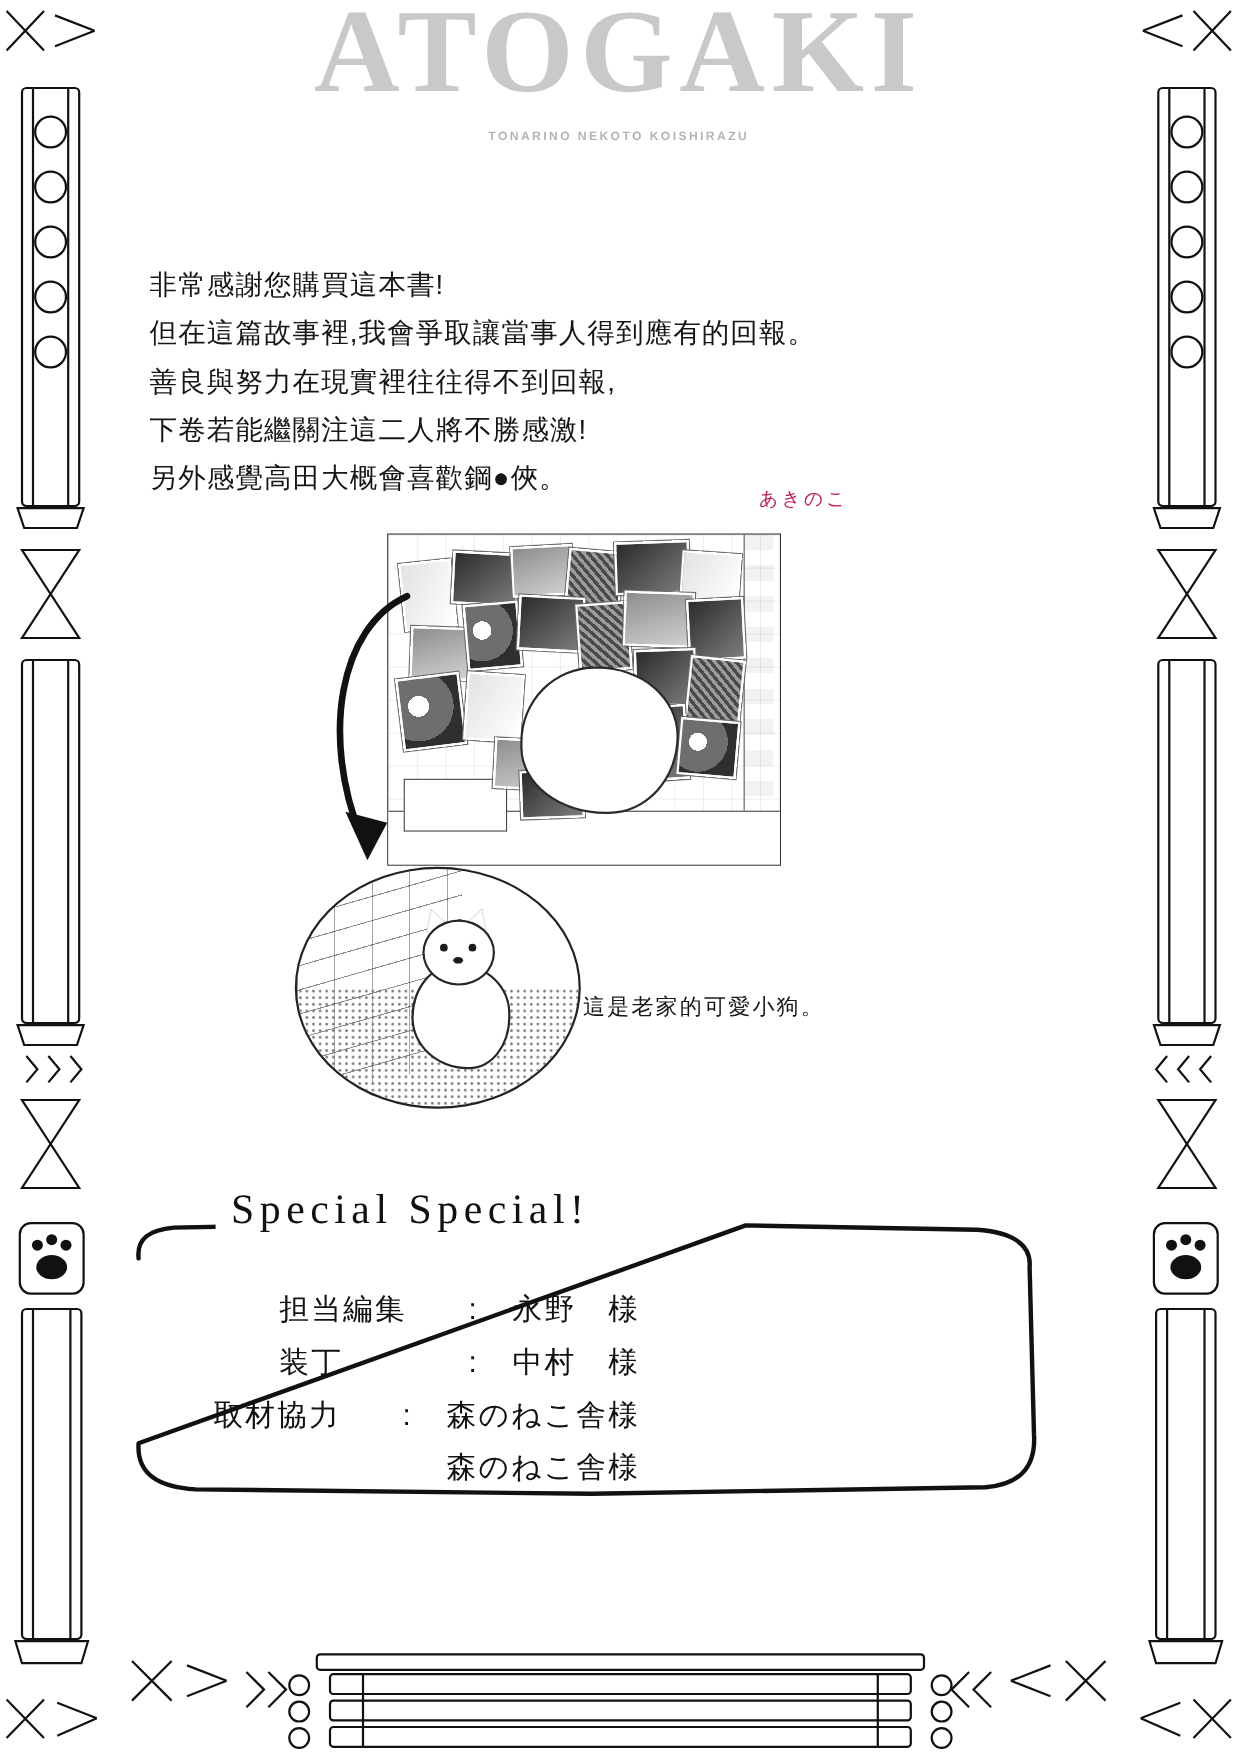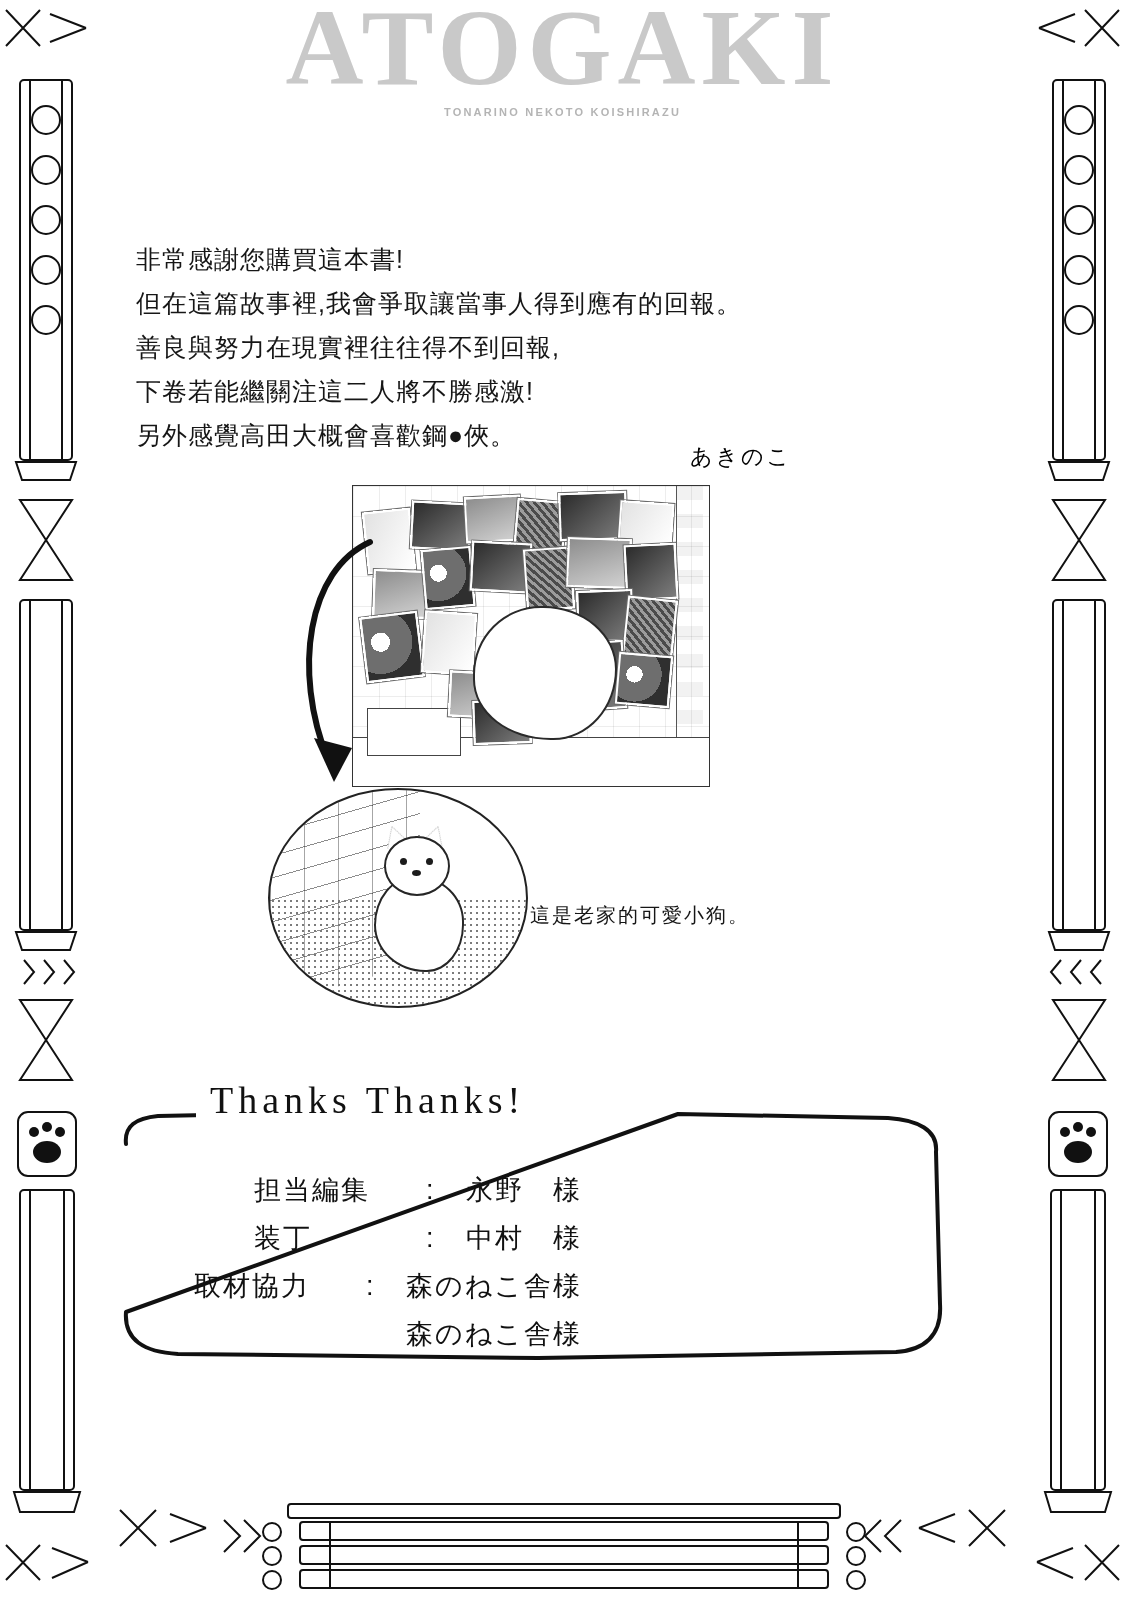--- a/index.html
+++ b/index.html
@@ -32,21 +32,21 @@
     letter-spacing: 6px;
     color: #c9c9c9;
     line-height: 1.0;
   }
   .title-sub {
     font-family: "Liberation Sans", sans-serif;
     font-size: 11px;
     font-weight: bold;
     letter-spacing: 2.2px;
     color: #b4b4b4;
-    margin-top: 4px;
+    margin-top: 16px;
   }
 
   
   .frame-col {
     position: absolute;
     top: 0;
     width: 110px;
     height: 1600px;
   }
   .frame-left  { left: 0; }
@@ -63,23 +63,23 @@
     letter-spacing: 1px;
     color: #161616;
     margin-top: 15px;
   }
   .letter div { white-space: nowrap; }
 
   .signature {
     position: absolute;
     left: 690px;
     top: 442px;
-    font-size: 22px;
+    font-size: 17px;
     letter-spacing: 3px;
-    color: #000000;
+    color: #be185d;
   }
 
   
   .photo-wall {
     position: absolute;
     left: 352px;
     top: 485px;
     width: 356px;
     height: 300px;
     border: 1.5px solid #333;
@@ -427,21 +427,21 @@
 
 <div class="dog-caption">這是老家的可愛小狗。</div>
 
 <div class="thanks-box">
   <svg class="thanks-outline" viewBox="0 0 828 262" preserveAspectRatio="none">
     <path d="M8 40 C6 22, 18 14, 40 12 L190 9
              M560 10 L770 14 C800 16, 820 26, 818 48
              L822 200 C824 232, 806 246, 778 248
              L420 254 L60 250 C26 248, 6 236, 8 208 Z" fill="none" stroke="#111" stroke-width="4" stroke-linejoin="round" stroke-linecap="round"></path>
   </svg>
-  <div class="thanks-title">Thanks Thanks!</div>
+  <div class="thanks-title">Special Special!</div>
 
   <div class="thanks-table">
     <div class="thanks-row">
       <span class="tk-label">担当編集</span>
       <span class="tk-colon">:</span>
       <span class="tk-value">永野　様</span>
     </div>
     <div class="thanks-row">
       <span class="tk-label">装丁</span>
       <span class="tk-colon">:</span>

